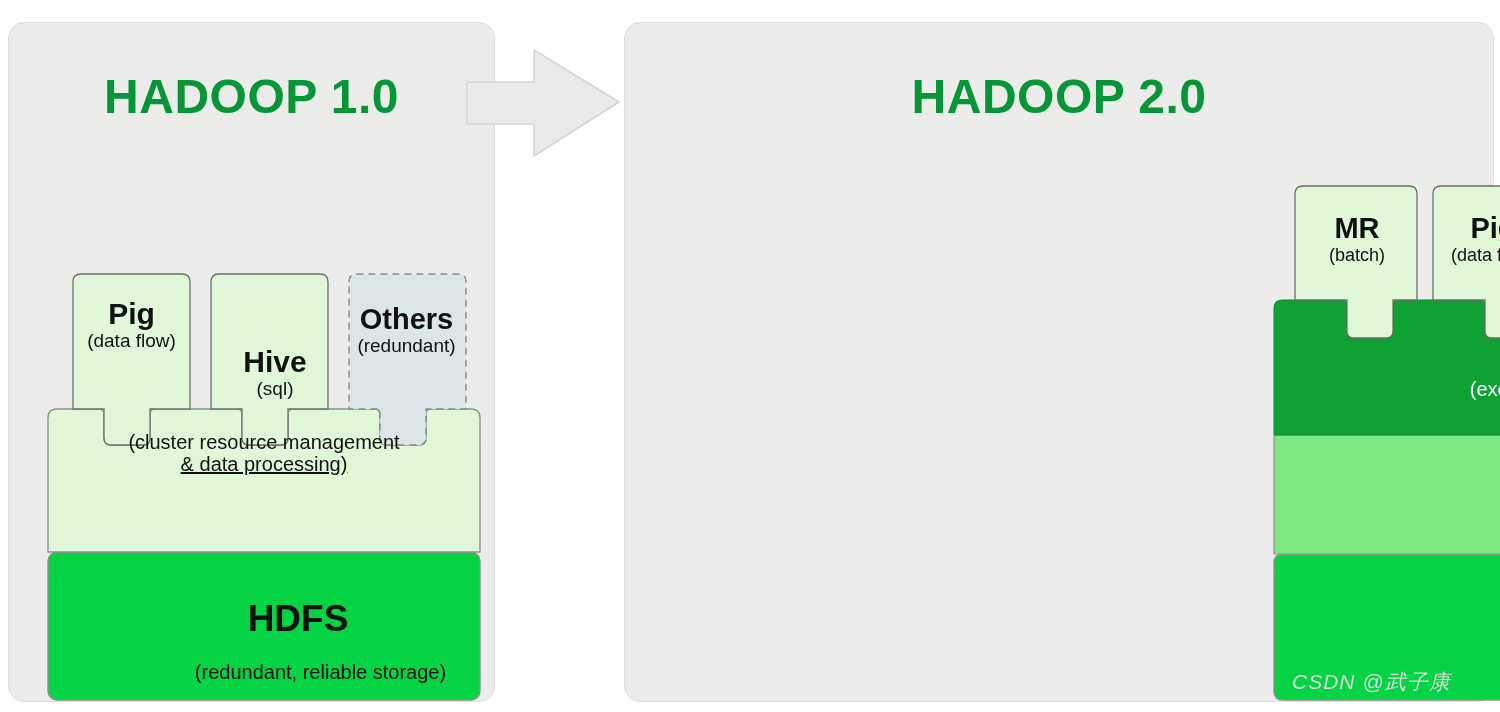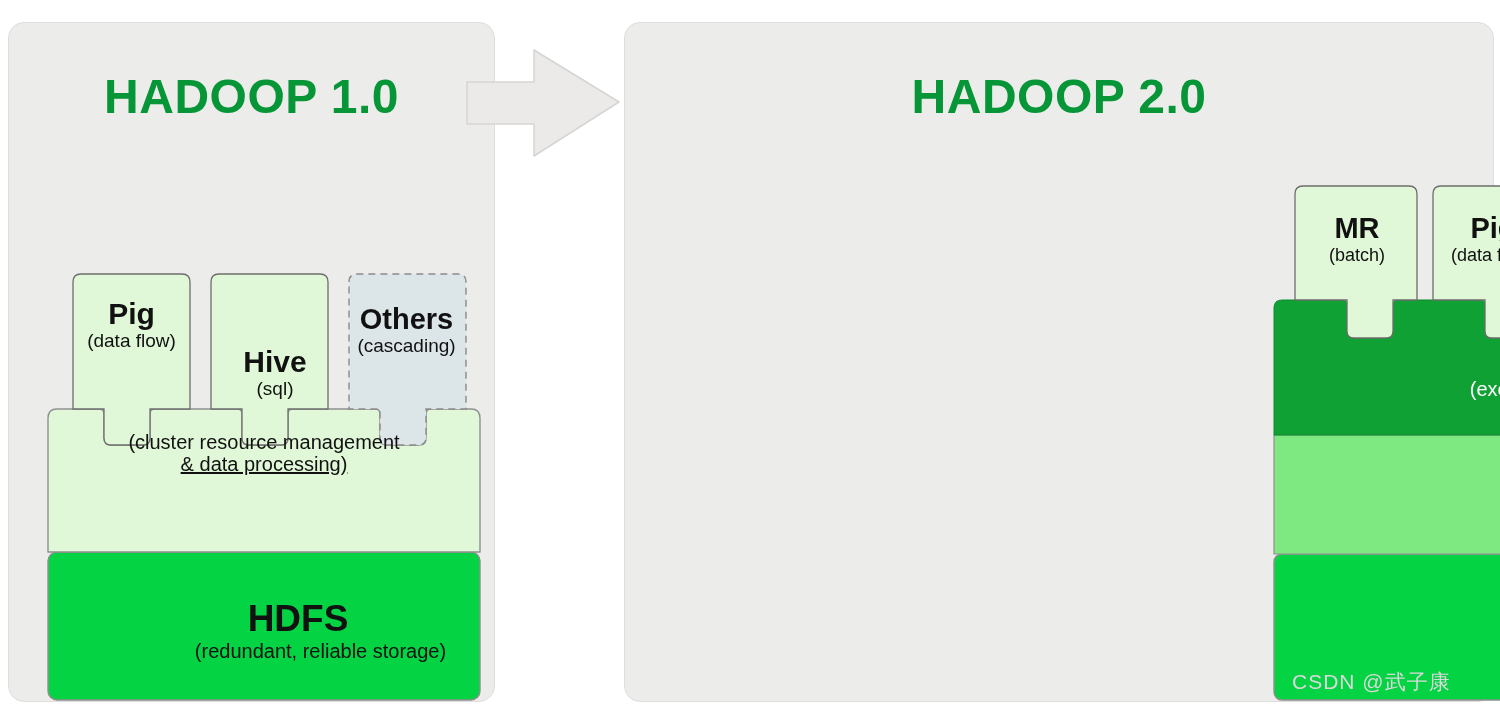--- a/index.html
+++ b/index.html
@@ -67,20 +67,21 @@
     pointer-events:none;
   }
   #wm-credit{
     position:absolute;left:1292px;top:668px;
     font-family:"Liberation Sans","DejaVu Sans",sans-serif;
     font-size:21px;
     letter-spacing:1px;
     color:#d9d9d9;
     white-space:nowrap;
     pointer-events:none;
+    font-style:italic;
   }
 </style>
 </head>
 <body>
 
 <div id="stage">
 
   <div class="panel" id="panel-left">
     <div class="panel-title" id="title-left">HADOOP 1.0</div>
 
@@ -128,29 +129,29 @@
     <div class="lbl dark" style="left:64px;top:275px;width:117px;">
       <span class="t1" style="font-size:30px;">Pig</span>
       <span class="t2" style="font-size:19px;margin-top:2px;">(data flow)</span>
     </div>
     <div class="lbl dark" style="left:208px;top:275px;width:116px;margin-top:48px;">
       <span class="t1" style="font-size:30px;">Hive</span>
       <span class="t2" style="font-size:19px;margin-top:2px;">(sql)</span>
     </div>
     <div class="lbl dark" style="left:332px;top:281px;width:131px;">
       <span class="t1" style="font-size:29px;">Others</span>
-      <span class="t2" style="font-size:19px;margin-top:2px;">(cascading)</span>
+      <span class="t2" style="font-size:19px;margin-top:2px;">(redundant)</span>
     </div>
     <div class="lbl dark" style="left:38px;top:405px;width:434px;">
       <span class="t2" style="font-size:20px;margin-top:4px;">(cluster resource management</span>
       <span class="t2" style="font-size:20px;margin-top:1px;text-decoration:underline;">&amp; data processing)</span>
     </div>
     <div class="lbl dark" style="left:38px;top:577px;width:502px;">
       <span class="t1" style="font-size:37px;">HDFS</span>
-      <span class="t2" style="font-size:20px;margin-top:3px;padding-left:45px;">(redundant, reliable storage)</span>
+      <span class="t2" style="font-size:20px;margin-top:24px;padding-left:45px;">(redundant, reliable storage)</span>
     </div>
   </div>
 
   <svg id="arrow-svg" viewBox="0 0 162 130">
     <path d="M 5,44 L 72,44 L 72,12 L 157,64 L 72,118 L 72,86 L 5,86 Z" fill="#ebeae8" stroke="#d6d5d3" stroke-width="1.5" stroke-linejoin="round"></path>
   </svg>
 
   <div class="panel" id="panel-right">
     <div class="panel-title" id="title-right">HADOOP 2.0</div>
 

